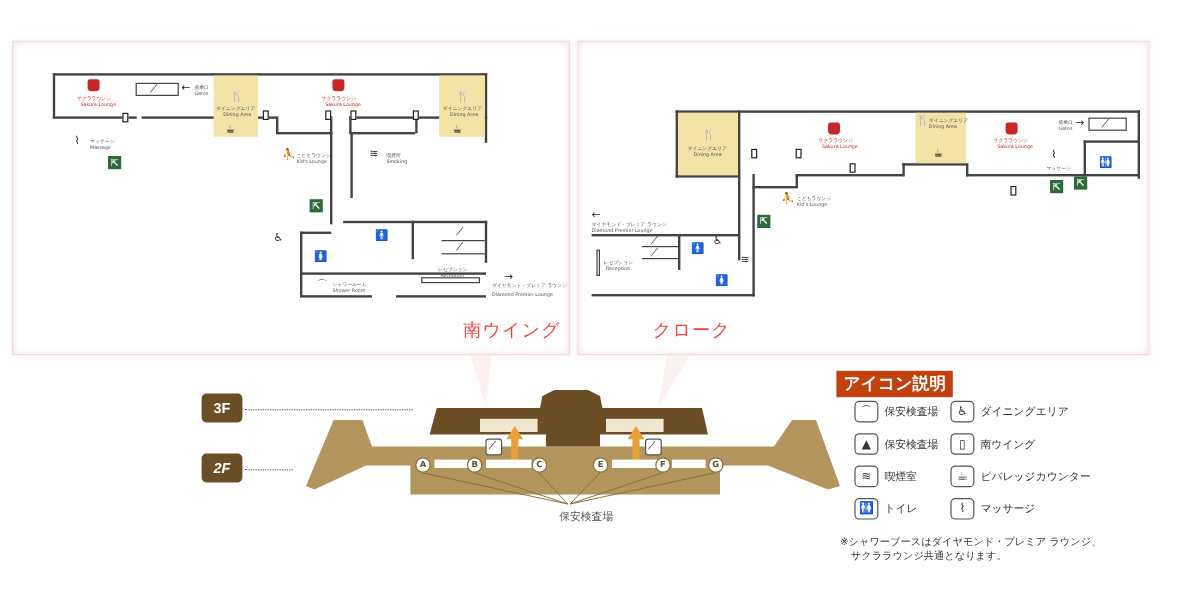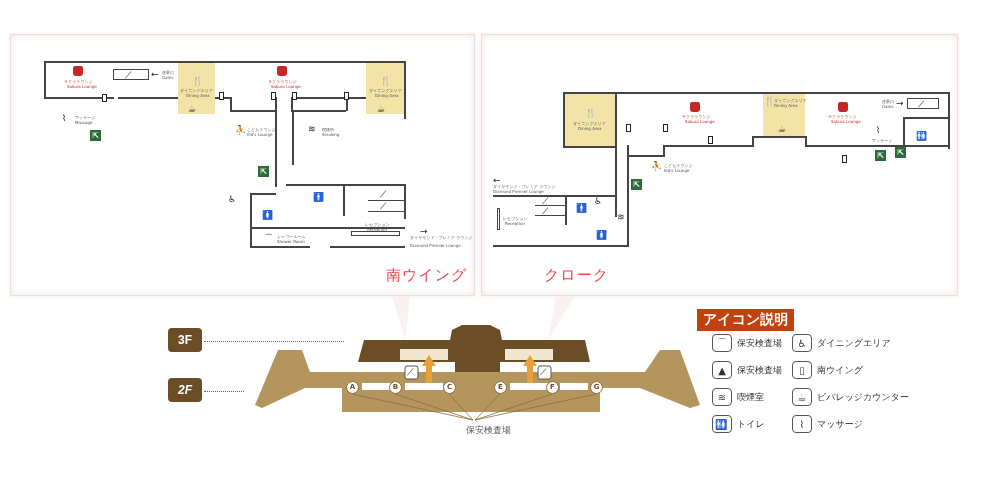--- a/index.html
+++ b/index.html
@@ -285,14 +285,16 @@
   <div class="legend-item" style="left:712px; top:415px;">
     <div class="legend-box">🚻</div>
     <span>トイレ</span>
   </div>
   <div class="legend-item" style="left:792px; top:415px;">
     <div class="legend-box">⌇</div>
     <span>マッサージ</span>
   </div>
 
   <div class="note">
+    <div>※シャワーブースはダイヤモンド・プレミア ラウンジ、</div>
+    <div style="padding-left:9px;">サクララウンジ共通となります。</div>
   </div>
 </div>
 
 </body></html>

